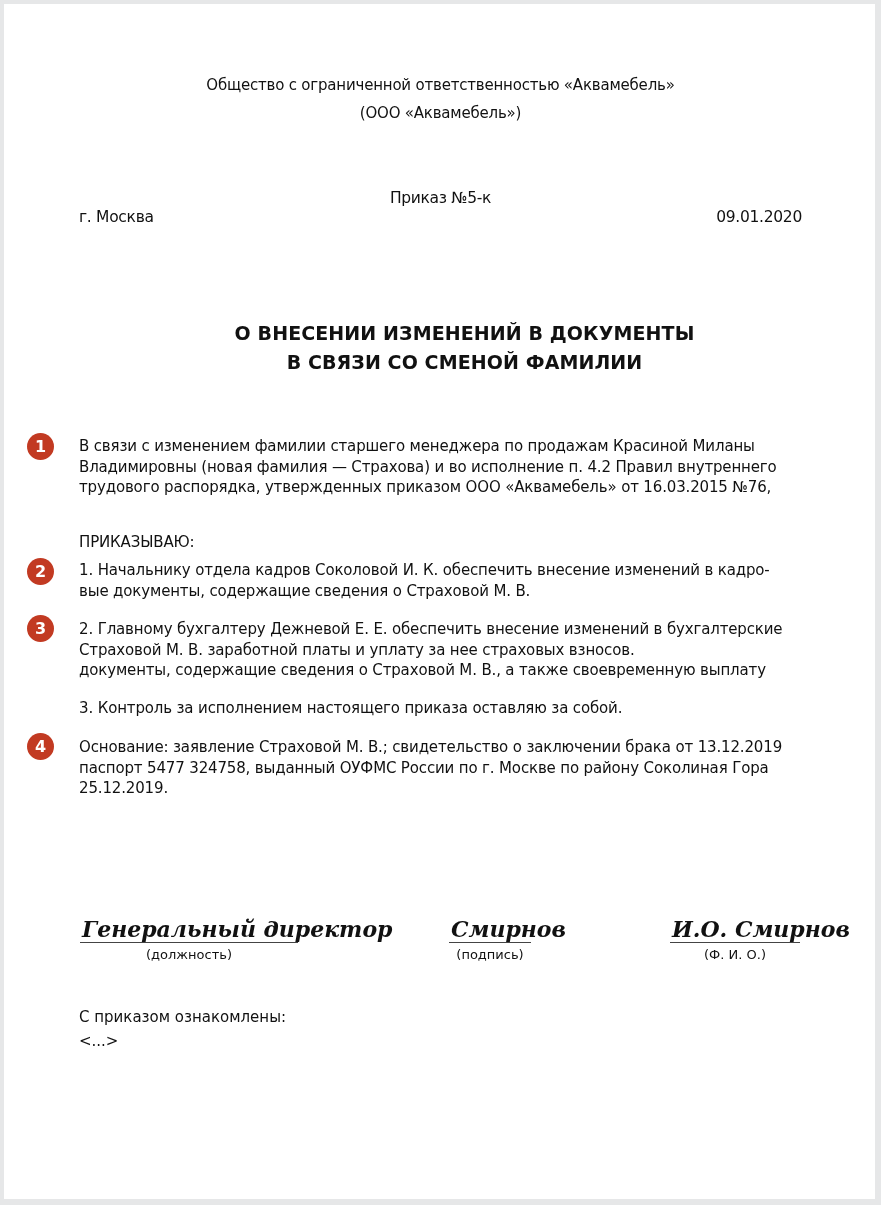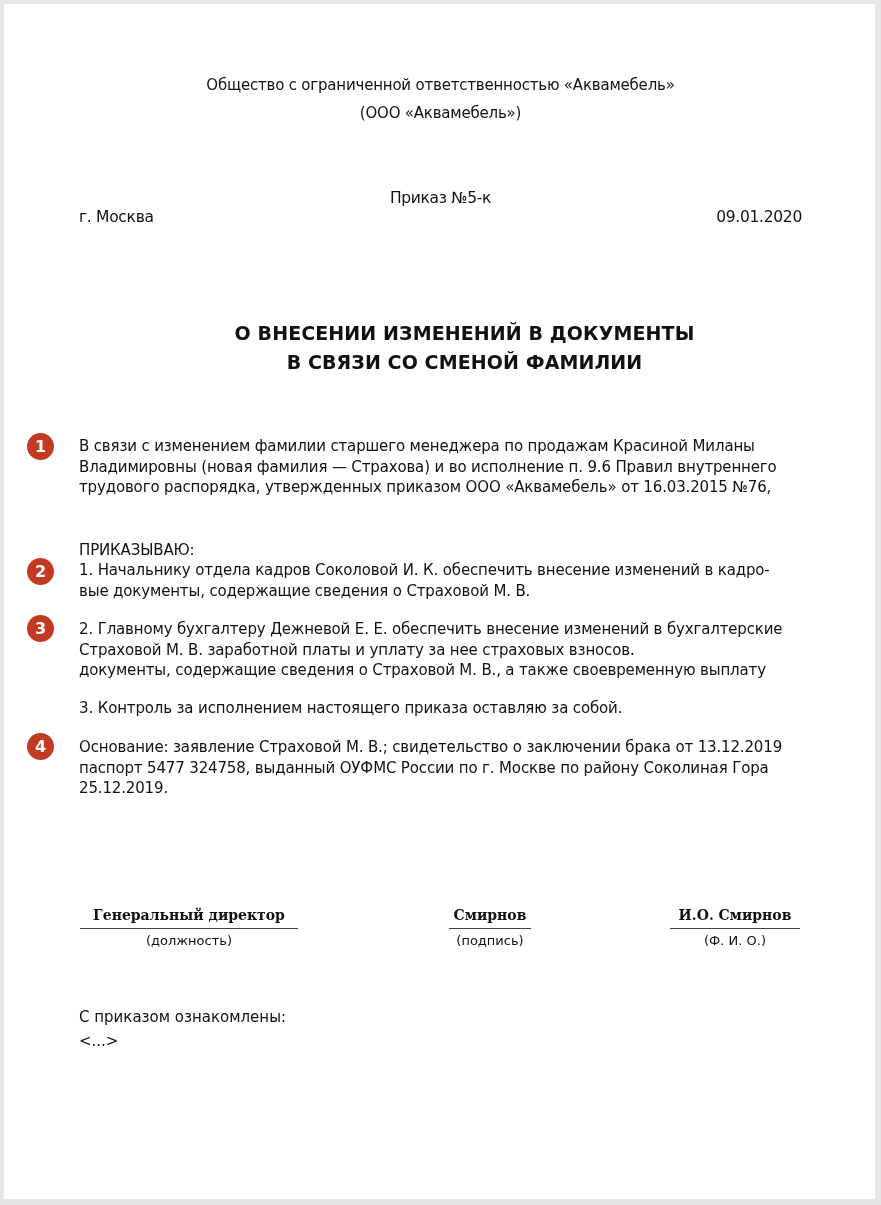--- a/index.html
+++ b/index.html
@@ -72,26 +72,28 @@
       line-height: 27px;
       text-align: center;
     }
     .sig-block {
       position: absolute;
       top: 902px;
       text-align: center;
     }
     .sig-value {
       font-family: "DejaVu Serif", serif;
+      font-style: italic;
       font-weight: bold;
-      font-size: 14px;
+      font-size: 22px;
       line-height: 26px;
       border-bottom: 1.5px solid #444444;
       padding: 0 2px;
       white-space: nowrap;
+      margin-top: 14px;
     }
     .sig-caption {
       font-size: 13px;
       margin-top: 4px;
     }
     .ack {
       left: 79px;
       font-size: 15px;
       line-height: 23px;
     }
@@ -109,25 +111,25 @@
 <div class="abs date">09.01.2020</div>
 
 <div class="abs center title" style="top:319px;padding-left:24px;">
   <div>О ВНЕСЕНИИ ИЗМЕНЕНИЙ В ДОКУМЕНТЫ</div>
   <div>В СВЯЗИ СО СМЕНОЙ ФАМИЛИИ</div>
 </div>
 
 <div class="badge" style="top:433px;">1</div>
 <div class="abs para" style="top:436px;">
   <div>В связи с изменением фамилии старшего менеджера по продажам Красиной Миланы</div>
-  <div>Владимировны (новая фамилия — Страхова) и во исполнение п. 9.6 Правил внутреннего</div>
+  <div>Владимировны (новая фамилия — Страхова) и во исполнение п. 4.2 Правил внутреннего</div>
   <div>трудового распорядка, утвержденных приказом ООО «Аквамебель» от 16.03.2015 №76,</div>
 </div>
 
-<div class="abs para" style="top:532px;margin-top:8px;">ПРИКАЗЫВАЮ:</div>
+<div class="abs para" style="top:532px;">ПРИКАЗЫВАЮ:</div>
 
 <div class="badge" style="top:558px;">2</div>
 <div class="abs para" style="top:560px;">
   <div>1. Начальнику отдела кадров Соколовой И. К. обеспечить внесение изменений в кадро-</div>
   <div>вые документы, содержащие сведения о Страховой М. В.</div>
 </div>
 
 <div class="badge" style="top:615px;">3</div>
 <div class="abs para" style="top:619px;">
   <div>2. Главному бухгалтеру Дежневой Е. Е. обеспечить внесение изменений в бухгалтерские</div>

